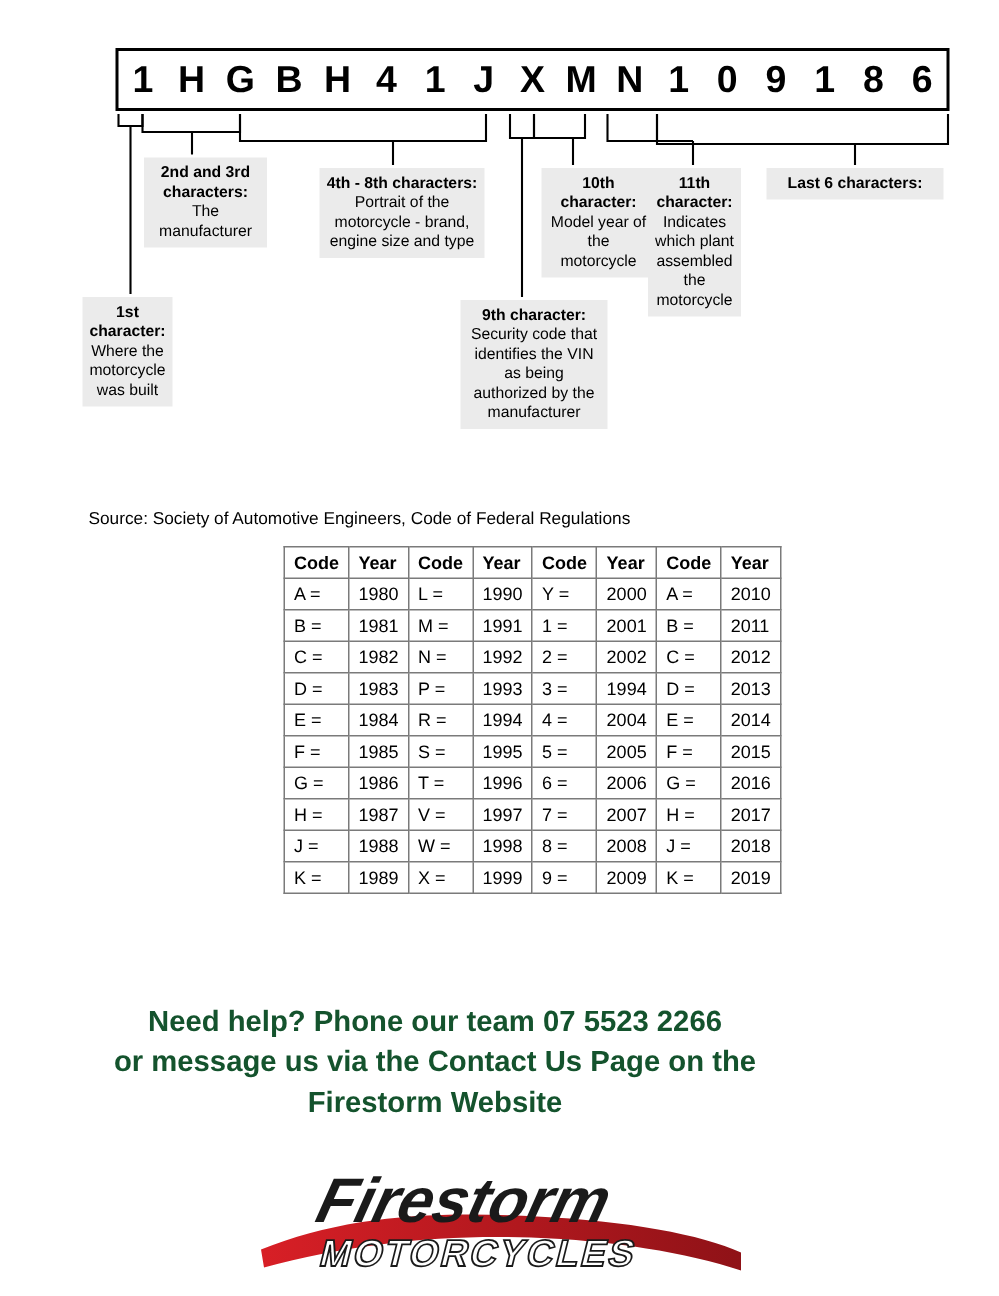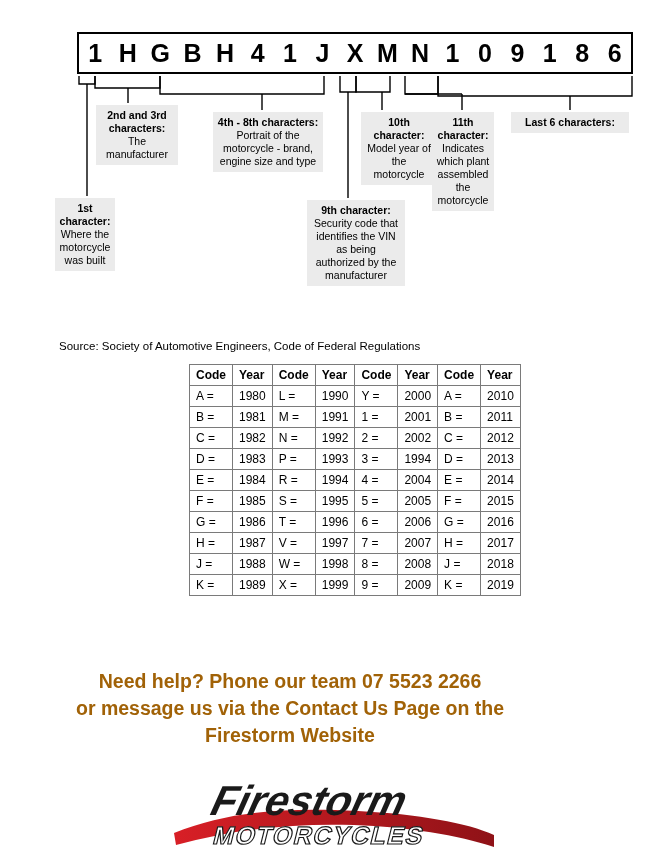--- a/index.html
+++ b/index.html
@@ -113,21 +113,21 @@
   
   #help-block {
     position: absolute;
     left: 0;
     top: 668px;
     width: 580px;
     text-align: center;
     font-size: 19.5px;
     font-weight: bold;
     line-height: 27px;
-    color: #a16207;
+    color: #14532d;
   }
 
   
   #logo-wrap {
     position: absolute;
     left: 0;
     top: 768px;
     width: 666px;
     height: 96px;
     display: flex;

